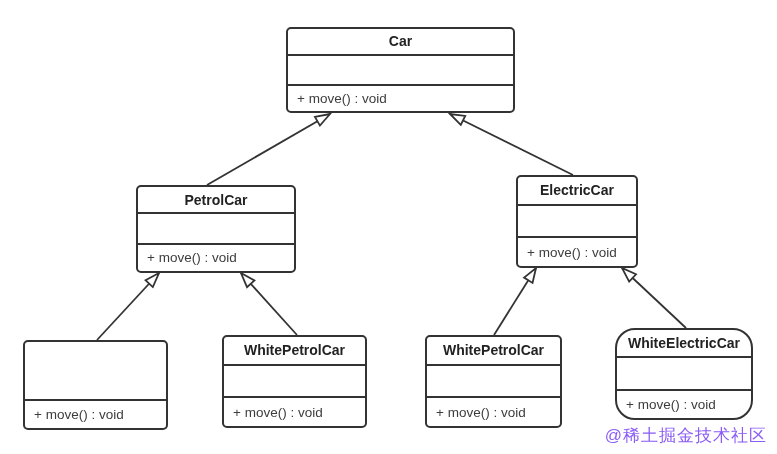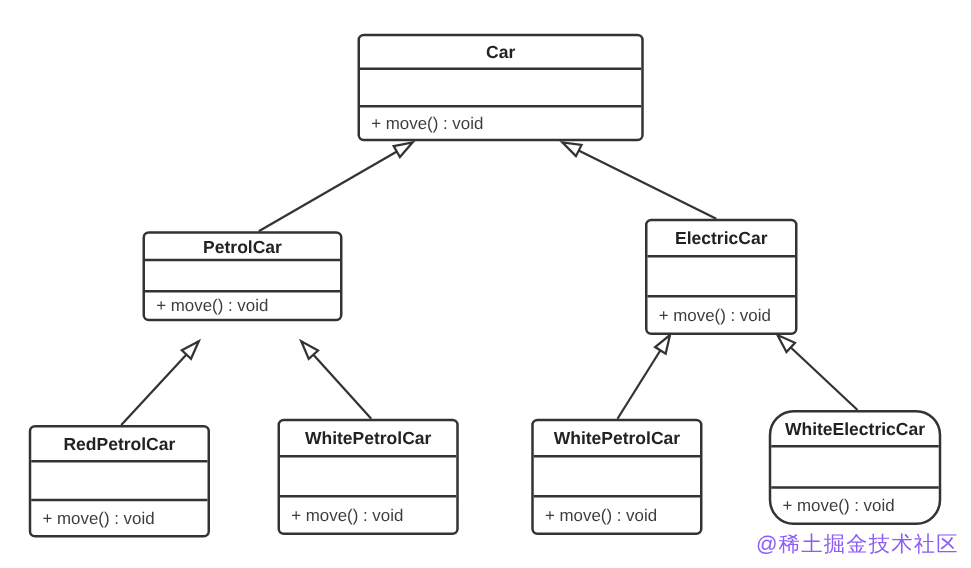--- a/index.html
+++ b/index.html
@@ -69,34 +69,33 @@
     <line x1="494" y1="335" x2="536" y2="268" stroke="#333333" stroke-width="1.8" marker-end="url(#hollowTriangle)"></line>
     <line x1="686" y1="328" x2="622" y2="268" stroke="#333333" stroke-width="1.8" marker-end="url(#hollowTriangle)"></line>
   </svg>
 
   <div class="uml-class" style="left:286px;top:27px;width:229px;height:86px;">
     <div class="uml-title">Car</div>
     <div class="uml-attrs"></div>
     <div class="uml-methods">+ move() : void</div>
   </div>
 
-  <div class="uml-class" style="left:114px;top:185px;width:160px;height:72px;">
+  <div class="uml-class" style="left:136px;top:185px;width:160px;height:88px;">
     <div class="uml-title">PetrolCar</div>
     <div class="uml-attrs"></div>
     <div class="uml-methods">+ move() : void</div>
   </div>
 
   <div class="uml-class" style="left:516px;top:175px;width:122px;height:93px;">
     <div class="uml-title">ElectricCar</div>
     <div class="uml-attrs"></div>
     <div class="uml-methods">+ move() : void</div>
   </div>
 
   <div class="uml-class" style="left:23px;top:340px;width:145px;height:90px;">
-    <div class="uml-title">RedPetrolCar</div>
     <div class="uml-attrs"></div>
     <div class="uml-methods">+ move() : void</div>
   </div>
 
   <div class="uml-class" style="left:222px;top:335px;width:145px;height:93px;justify-content:space-between;">
     <div class="uml-title">WhitePetrolCar</div>
     <div class="uml-attrs"></div>
     <div class="uml-methods">+ move() : void</div>
   </div>
 

